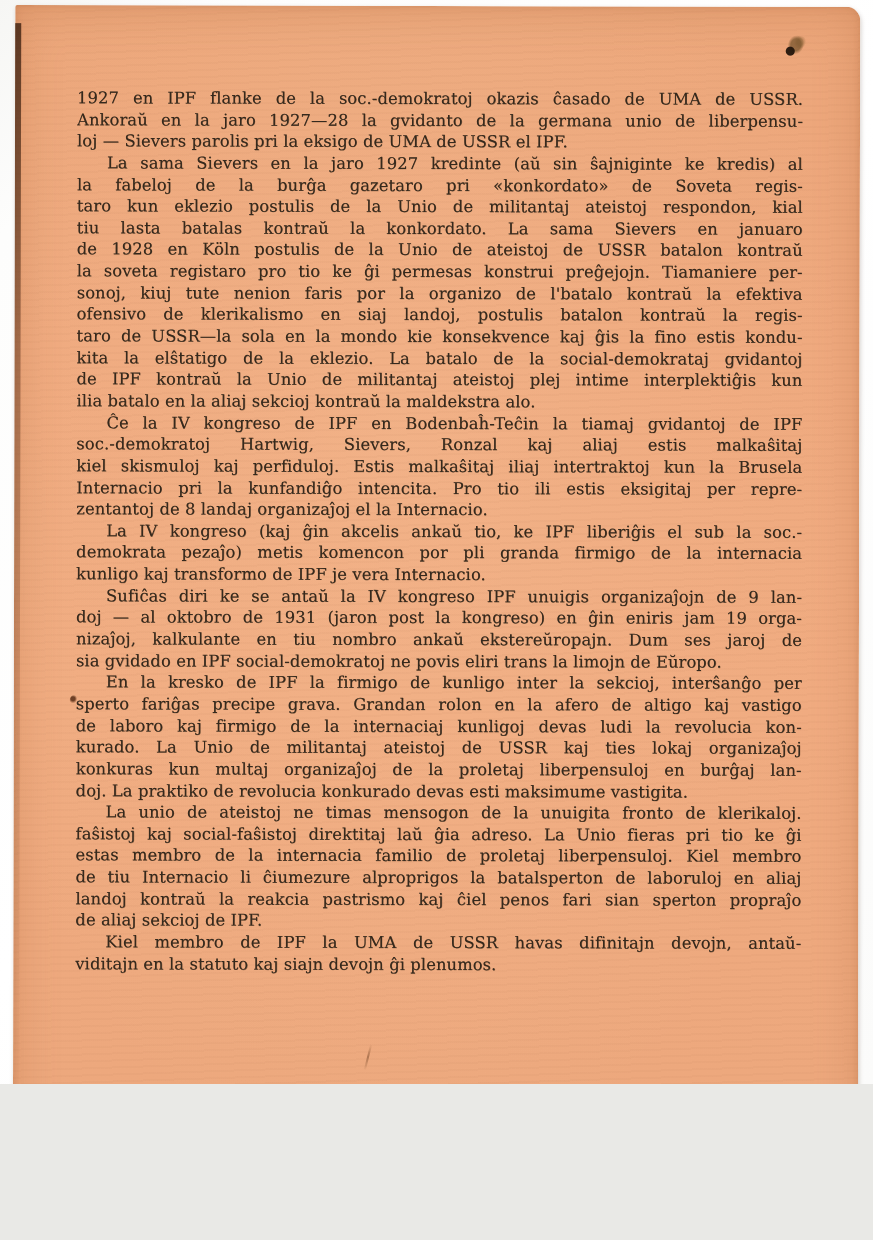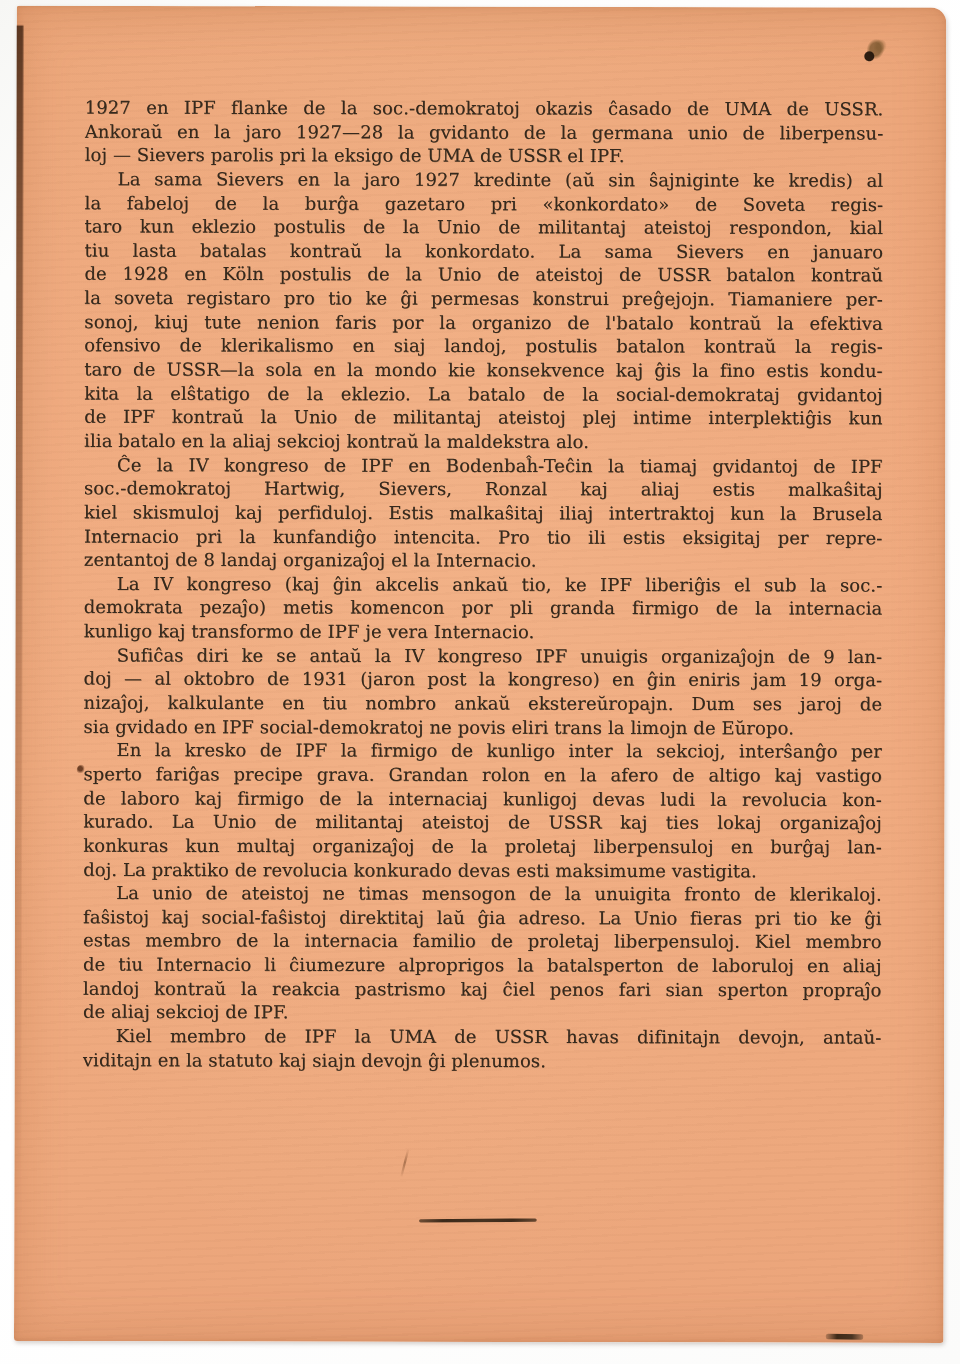--- a/index.html
+++ b/index.html
@@ -1,17 +1,17 @@
 <!DOCTYPE html>
 <html><head>
 <meta charset="utf-8">
 <style>
   html,body{margin:0;padding:0;}
   body{background:#e9e9e6;font-family:"DejaVu Serif","Liberation Serif",serif;}
-  .canvas{position:relative;width:873px;height:1240px;background:linear-gradient(135deg,#f6f6f4 0%,#fdfdfc 12%,#ffffff 50%,#fbfbfa 100%);overflow:hidden;}
+  .canvas{position:relative;width:873px;height:1084px;background:linear-gradient(135deg,#f6f6f4 0%,#fdfdfc 12%,#ffffff 50%,#fbfbfa 100%);overflow:hidden;}
   .paper{
     position:absolute;left:14px;top:6px;width:845px;height:1214px;
     background:
       repeating-linear-gradient(178deg, rgba(120,70,40,0.03) 0 2px, rgba(255,255,255,0) 2px 7px),
       radial-gradient(ellipse at 45% 35%, rgba(255,224,185,0.14), rgba(255,224,185,0) 70%),
       linear-gradient(180deg,#eca67a 0%,#efa97e 28%,#f0ab80 58%,#eda87d 88%,#eba47a 100%);
     box-shadow: inset 0 0 46px rgba(165,92,48,0.28), inset 0 0 7px rgba(150,80,40,0.22), 1px 2px 4px rgba(90,70,60,0.25);
     border-radius:2px 14px 3px 3px;
     transform:rotate(0.12deg);
   }

